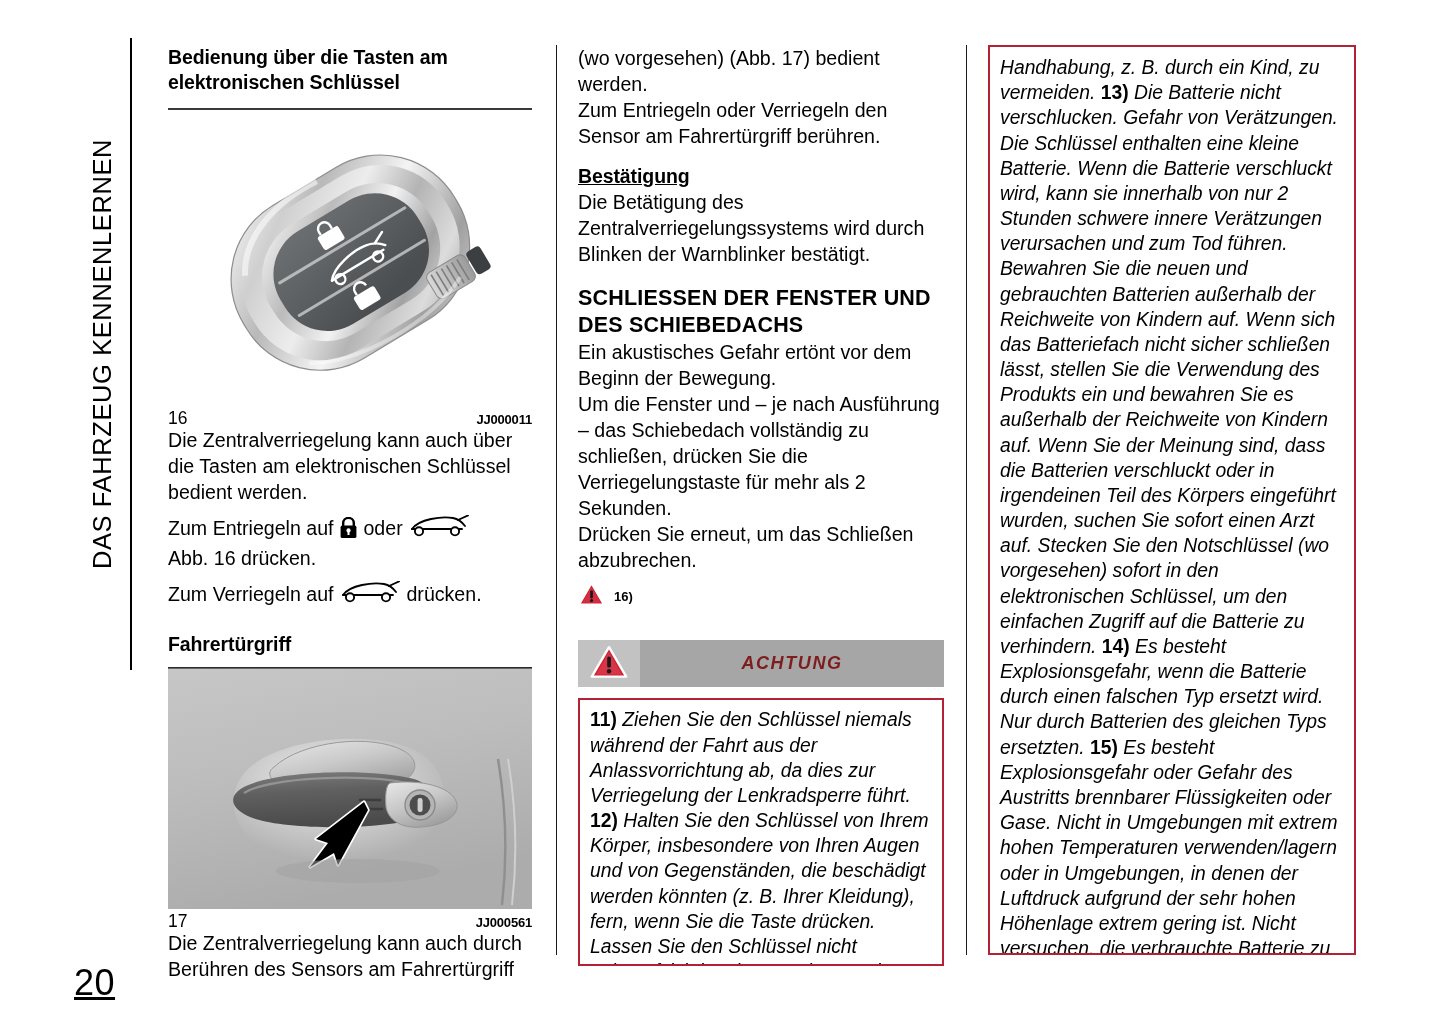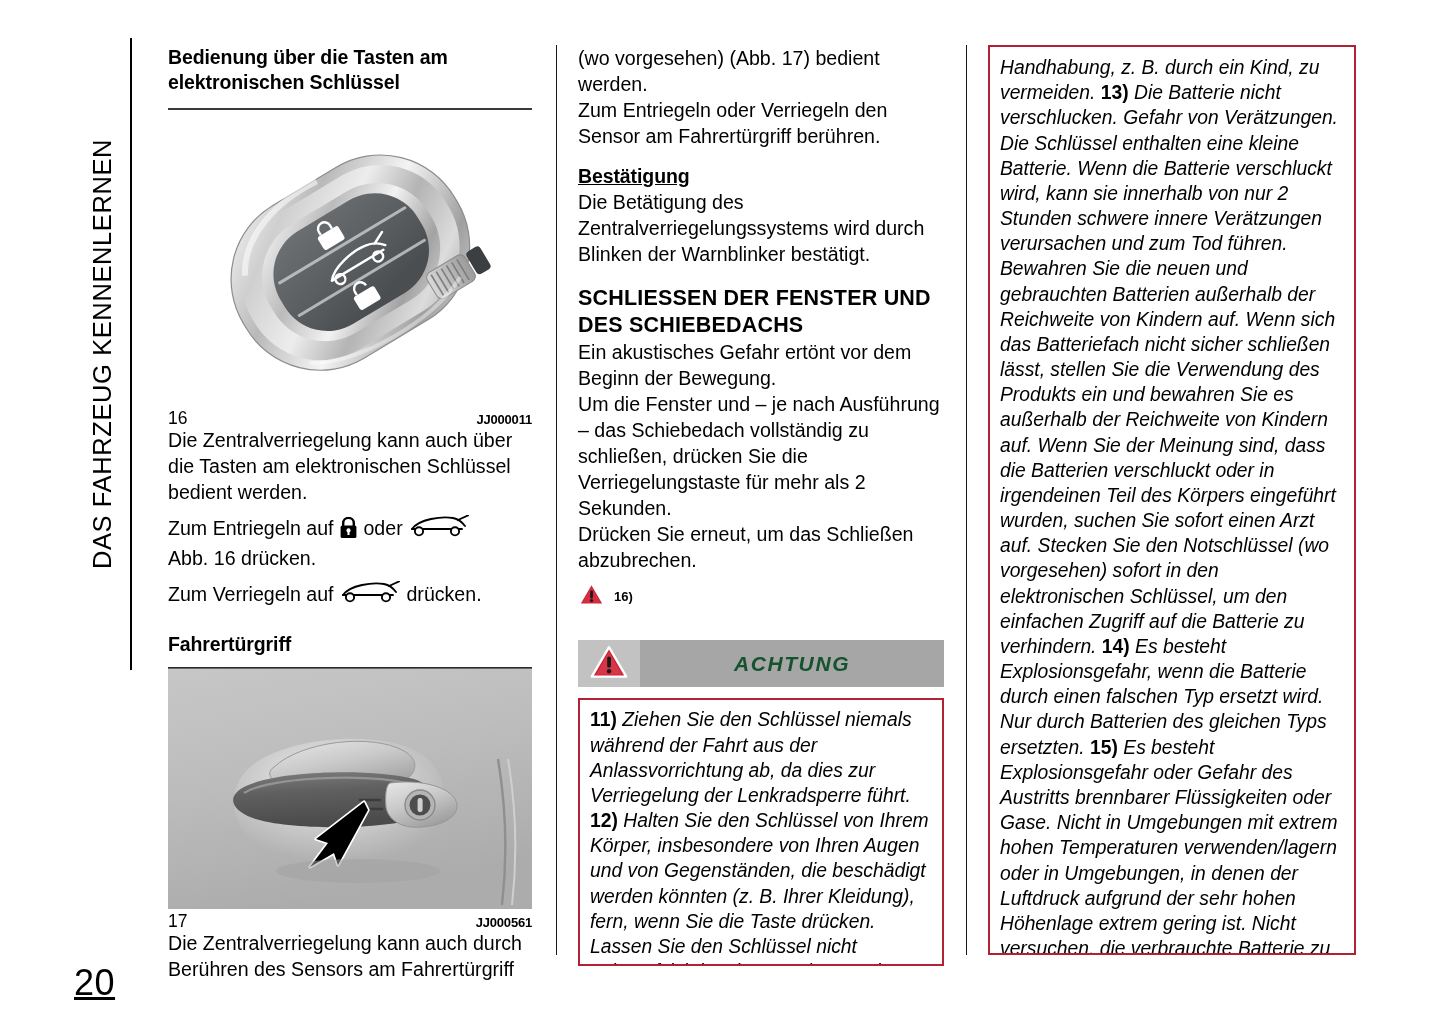--- a/index.html
+++ b/index.html
@@ -172,24 +172,24 @@
     flex: 0 0 62px;
   }
   .achtung-label-cell {
     flex: 1 1 auto;
     background: #a6a6a6;
     display: flex;
     align-items: center;
     justify-content: center;
   }
   .achtung-label {
-    color: #14532d;
+    color: #7f1d1d;
     font-weight: bold;
     font-style: italic;
-    font-size: 21px;
+    font-size: 18px;
     letter-spacing: 1.6px;
   }
 
   
   .warn-box {
     border: 2px solid #b22234;
     background: #fff;
     padding: 7px 9px 7px 10px;
     box-sizing: border-box;
   }

